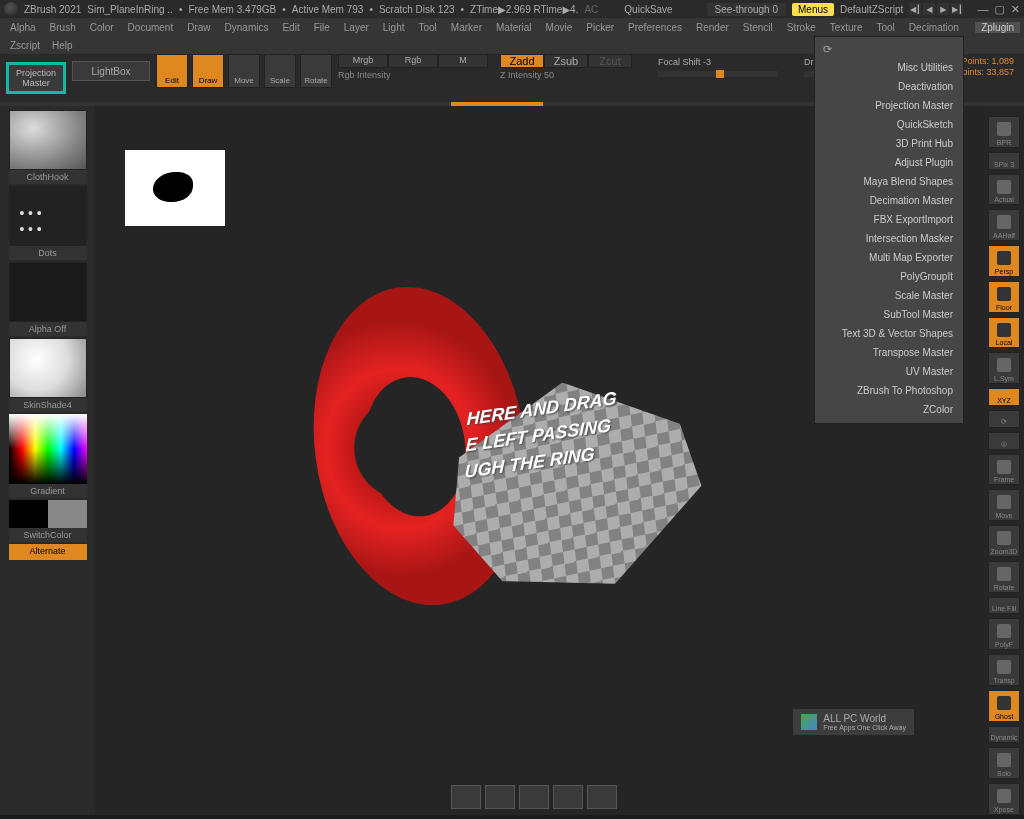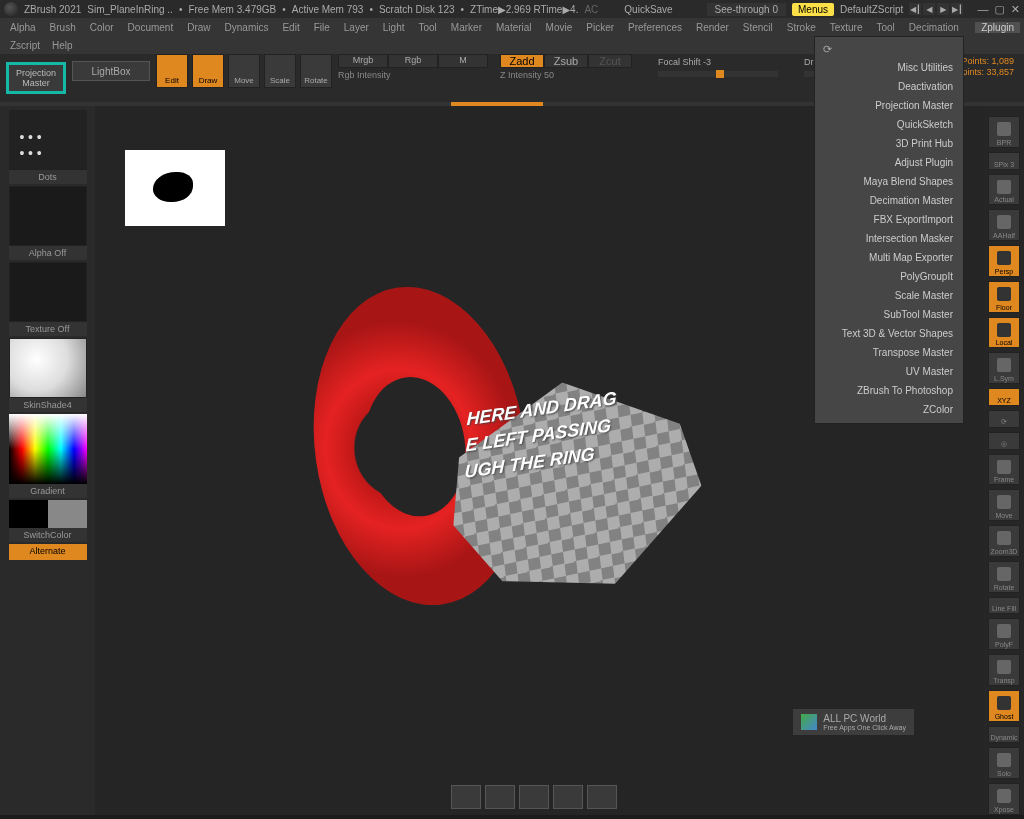--- a/index.html
+++ b/index.html
@@ -225,30 +225,30 @@
   </div>
 </div>
 <div class="progress-bar">
     <div class="fill" style="left:44%;width:9%"></div>
   </div>
 
 <div class="main">
 
   <div class="left-tray">
     <div class="tray-slot">
+      <div class="tray-thumb cloth"></div>
+      <div class="tray-label">ClothHook</div>
+    </div>
+    <div class="tray-slot">
       <div class="tray-thumb dots"></div>
       <div class="tray-label">Dots</div>
     </div>
     <div class="tray-slot">
       <div class="tray-thumb alpha"></div>
       <div class="tray-label">Alpha Off</div>
-    </div>
-    <div class="tray-slot">
-      <div class="tray-thumb alpha"></div>
-      <div class="tray-label">Texture Off</div>
     </div>
     <div class="tray-slot">
       <div class="tray-thumb skin"></div>
       <div class="tray-label">SkinShade4</div>
     </div>
     <div class="tray-slot">
       <div class="color-picker"></div>
       <div class="tray-label">Gradient</div>
     </div>
     <div class="tray-slot">

